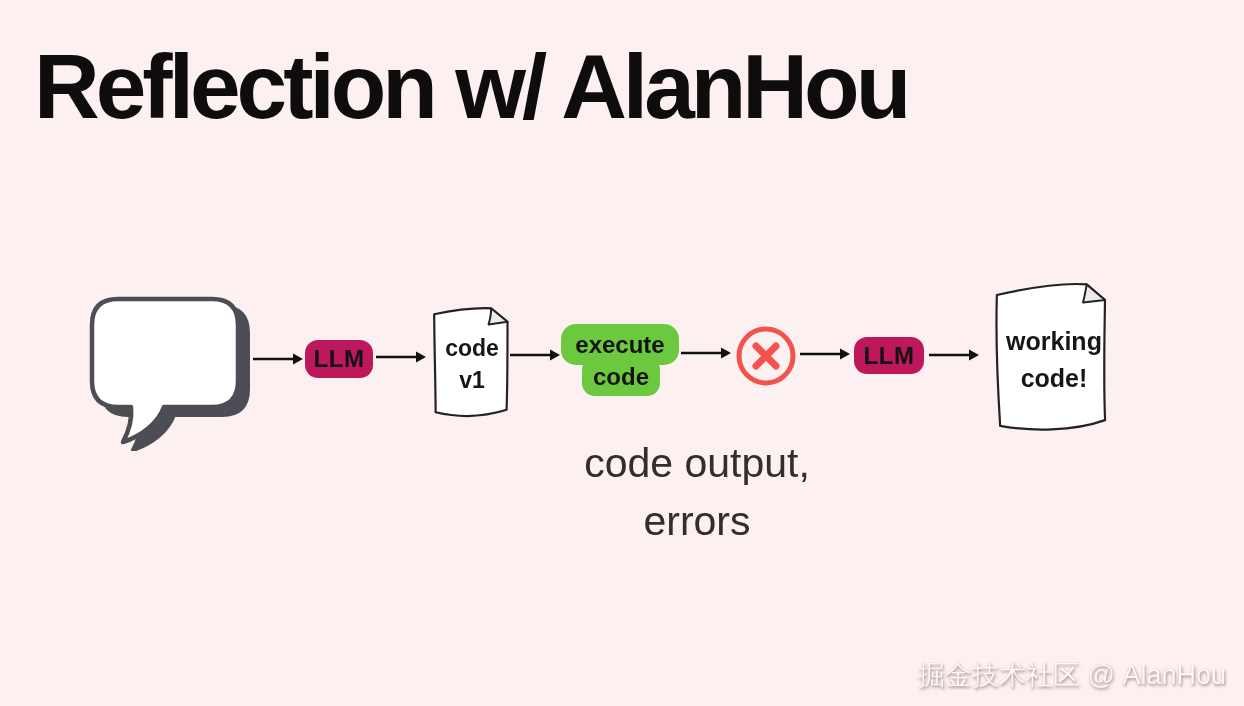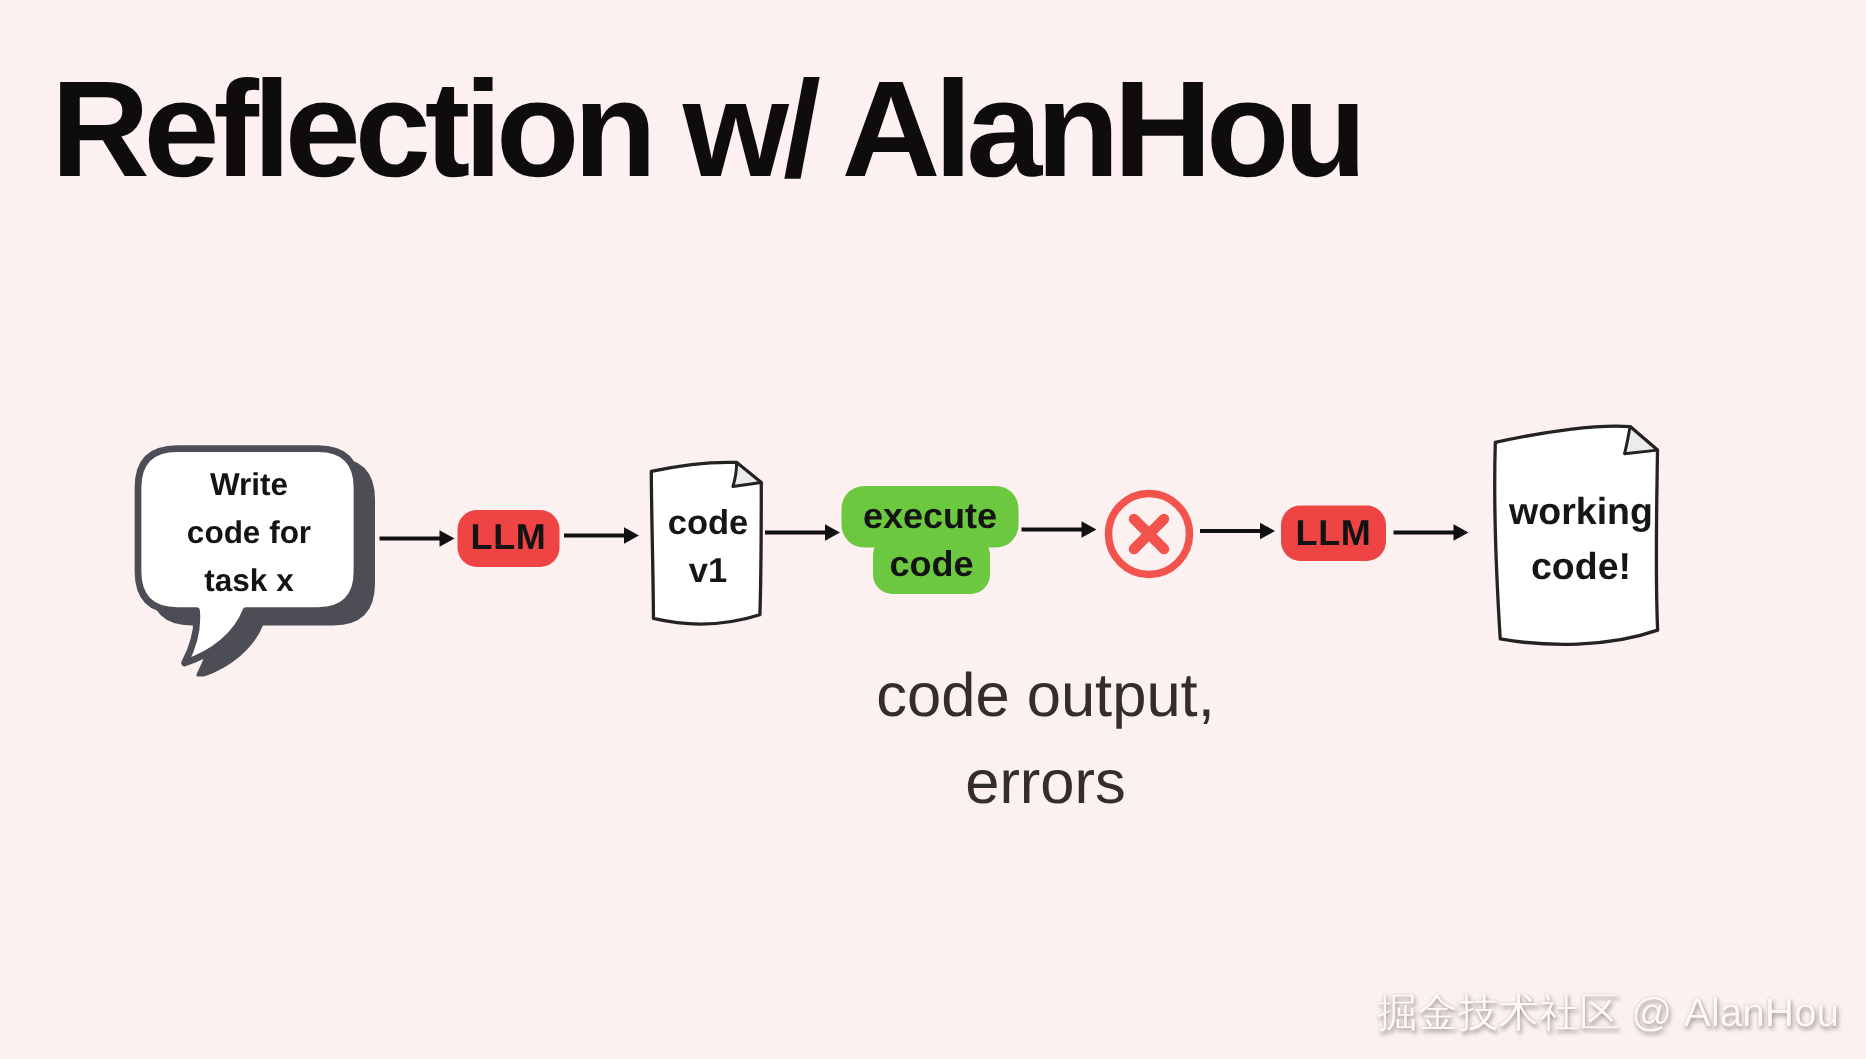--- a/index.html
+++ b/index.html
@@ -24,21 +24,21 @@
   
   .bubble-text{
     position:absolute;left:99px;top:306px;width:134px;height:100px;
     display:flex;align-items:center;justify-content:center;text-align:center;
     font-size:21px;font-weight:700;line-height:1.52;color:#141414;
     white-space:pre-line;z-index:2;
   }
   
   .llm-badge{
     position:absolute;display:flex;align-items:center;justify-content:center;
-    background:#ef4444;border-radius:13px;
+    background:#be185d;border-radius:13px;
     font-size:24px;font-weight:700;color:#131313;letter-spacing:.5px;
   }
   .llm-1{left:305px;top:340px;width:68px;height:38px;}
   .llm-2{left:854px;top:337px;width:70px;height:37px;}
   
   .doc-text{
     position:absolute;display:flex;align-items:center;justify-content:center;
     text-align:center;font-weight:700;color:#161616;white-space:pre-line;z-index:2;
   }
   .doc-text-1{left:424px;top:318px;width:96px;height:92px;font-size:23px;line-height:1.4;}
@@ -69,23 +69,20 @@
 <body>
 
 <div id="stage">
 
   <div class="title">Reflection w/ AlanHou</div>
 
   <svg class="abs" style="left:88px;top:295px;" width="172" height="156" viewBox="0 0 172 156">
     <path d="M 30,4 L 124,4 Q 150,4 150,30 L 150,86 Q 150,112 124,112 L 76,112 C 70,128 54,141 35,147 C 42,134 44,122 43,112 L 30,112 Q 4,112 4,86 L 4,30 Q 4,4 30,4 Z" transform="translate(10,8)" fill="#4c4d55" stroke="#4c4d55" stroke-width="4" stroke-linejoin="round"></path>
     <path d="M 30,4 L 124,4 Q 150,4 150,30 L 150,86 Q 150,112 124,112 L 76,112 C 70,128 54,141 35,147 C 42,134 44,122 43,112 L 30,112 Q 4,112 4,86 L 4,30 Q 4,4 30,4 Z" fill="#ffffff" stroke="#4c4d55" stroke-width="4.5" stroke-linejoin="round"></path>
   </svg>
-  <div class="bubble-text">Write
-code for
-task x</div>
 
   <svg class="abs" style="left:252px;top:352px;" width="52" height="14" viewBox="0 0 52 14">
     <line x1="1" y1="7" x2="42" y2="7" stroke="#111" stroke-width="2.6"></line>
     <path d="M41,1.5 L51,7 L41,12.5 Z" fill="#111"></path>
   </svg>
 
   <div class="llm-badge llm-1">
     <span>LLM</span>
   </div>
 

